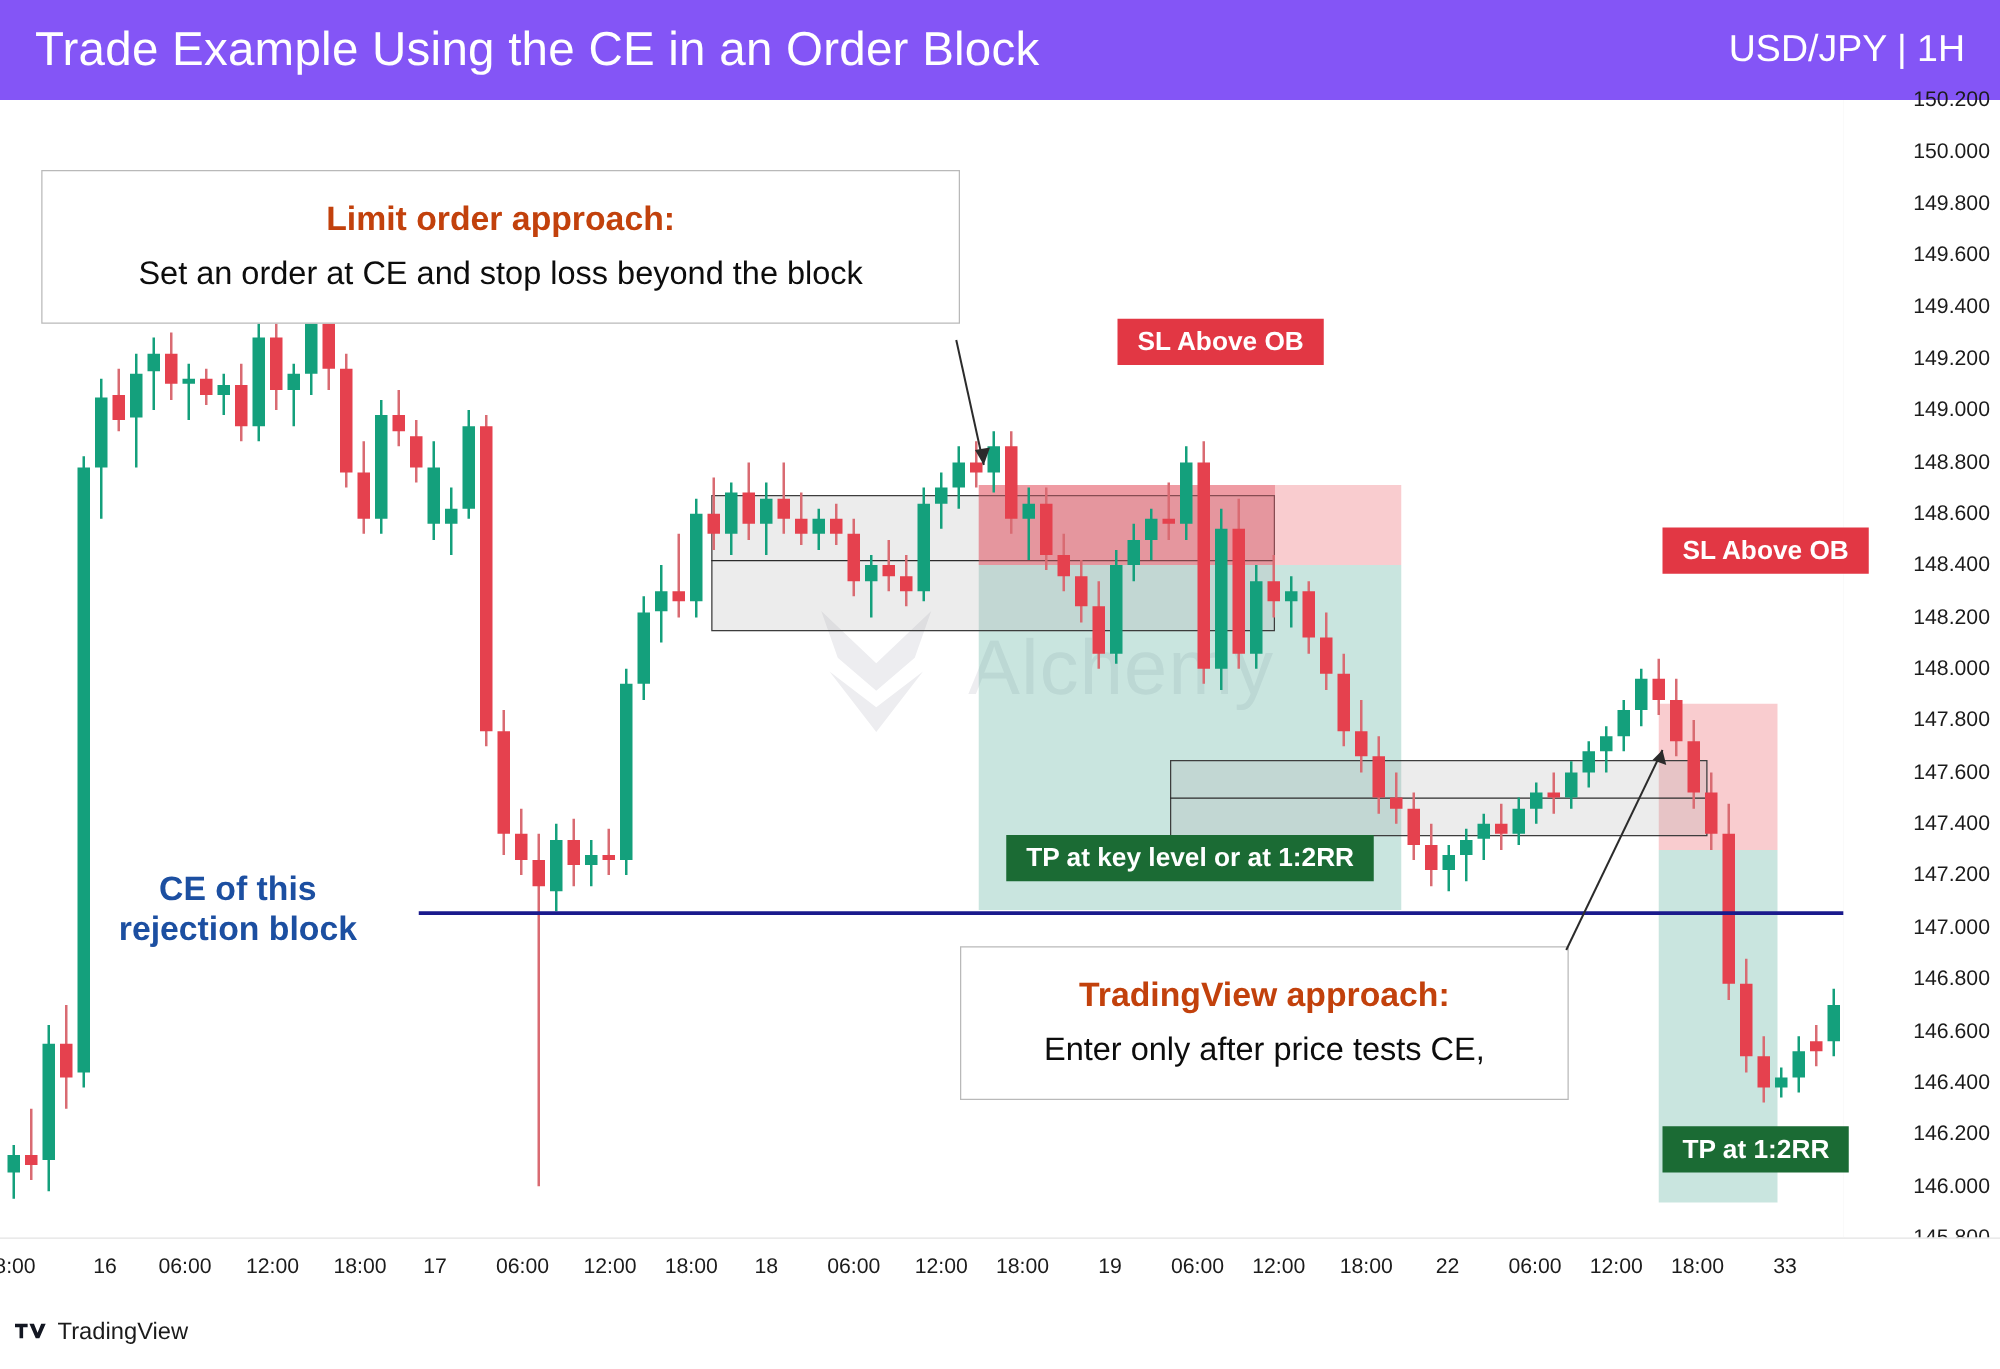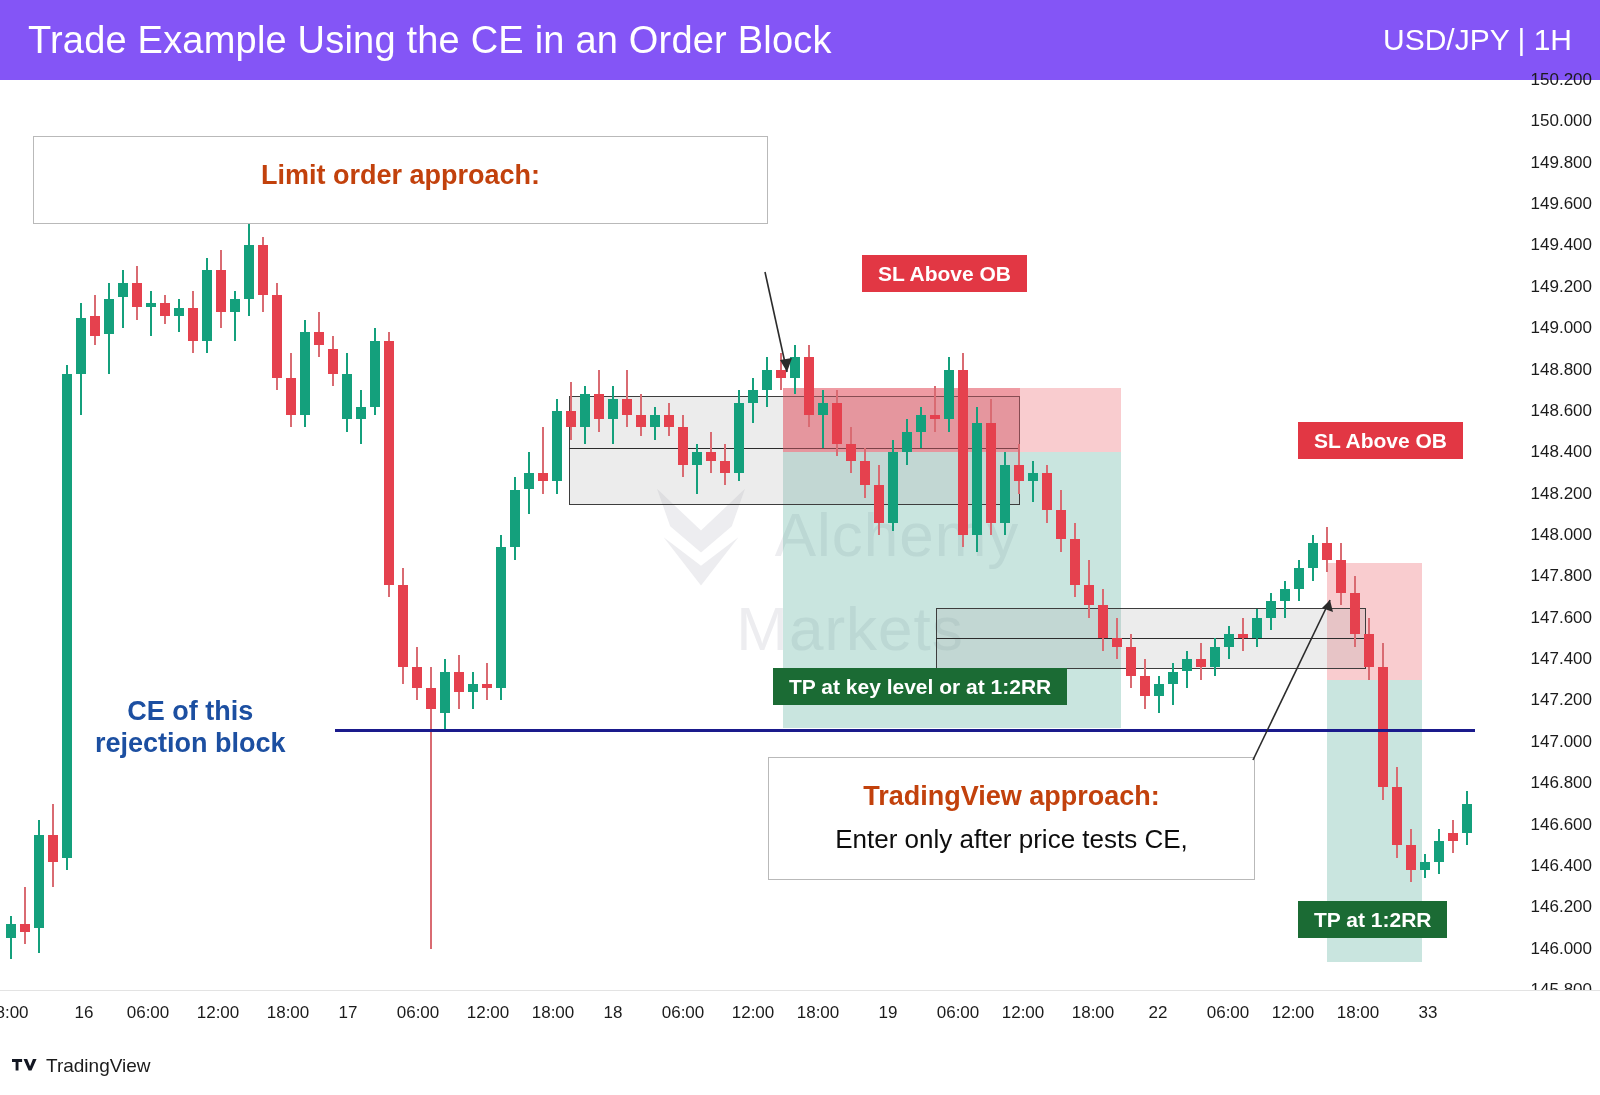--- a/index.html
+++ b/index.html
@@ -84,20 +84,21 @@
   .ce-line-main {
     position: absolute; height: 0; border-top: 3px solid #1a1a8c;
   }
 
   
   .badge {
     position: absolute;
     font-size: 21px; font-weight: bold; color: #ffffff;
     padding: 8px 16px; white-space: nowrap;
     line-height: 1;
+    margin-left: 32px;
   }
   .badge-sl { background: #e23744; }
   .badge-tp { background: #1b6b34; }
 
   
   .callout {
     position: absolute; background: #ffffff;
     border: 1.5px solid #b9b9b9;
     padding: 22px 26px;
     text-align: center;
@@ -142,21 +143,20 @@
   <div class="chart-area">
 
     <div class="watermark">
       <div class="wm-row">
         <svg class="wm-mark" viewBox="0 0 100 100">
           <path d="M10 8 L50 46 L90 8 L78 42 L50 66 L22 42 Z" fill="#ededf0"></path>
           <path d="M16 52 L50 78 L84 52 L50 96 Z" fill="#ededf0"></path>
         </svg>
         <div class="wm-text">Alchemy</div>
       </div>
-      <div class="wm-text" style="margin-top:6px;margin-left:40px;">Markets</div>
     </div>
 
     <div id="zones-layer">
         <div class="zone zone-tp" style="left: 783px; top: 372px; width: 338px; height: 276px;"></div>
         <div class="zone zone-sl" style="left: 783px; top: 308px; width: 338px; height: 64px;"></div>
         <div class="ob-box" style="left: 569px; top: 316px; width: 451px; height: 109px;"></div>
         <div class="ce-line-inner" style="left: 569px; top: 368px; width: 451px;"></div>
         <div class="zone zone-tp" style="left: 1327px; top: 600px; width: 95px; height: 282px;"></div>
         <div class="zone zone-sl" style="left: 1327px; top: 483px; width: 95px; height: 117px;"></div>
         <div class="ob-box" style="left: 936px; top: 528px; width: 430px; height: 61px;"></div>
@@ -440,20 +440,21 @@
   <div id="badges-layer">
       <div class="badge badge-sl" style="left: 862px; top: 255px;">SL Above OB</div>
       <div class="badge badge-sl" style="left: 1298px; top: 422px;">SL Above OB</div>
       <div class="badge badge-tp" style="left: 773px; top: 668px;">TP at key level or at 1:2RR</div>
       <div class="badge badge-tp" style="left: 1298px; top: 901px;">TP at 1:2RR</div>
     </div>
 
   <div id="callouts-layer">
       <div class="callout" style="left: 33px; top: 136px; width: 735px;">
         <div class="callout-title">Limit order approach:</div>
+        <div class="callout-body">Set an order at CE and stop loss beyond the block</div>
       </div>
       <div class="callout" style="left: 768px; top: 757px; width: 487px;">
         <div class="callout-title">TradingView approach:</div>
         <div class="callout-body">Enter only after price tests CE,</div>
       </div>
     </div>
 
   <svg class="leader" style="left:0;top:0;width:1600px;height:1095px;">
     <line x1="765" y1="272" x2="787" y2="372" stroke="#2b2b2b" stroke-width="1.6"></line>
     <polygon points="787,372 780,360 792,358" fill="#2b2b2b"></polygon>

